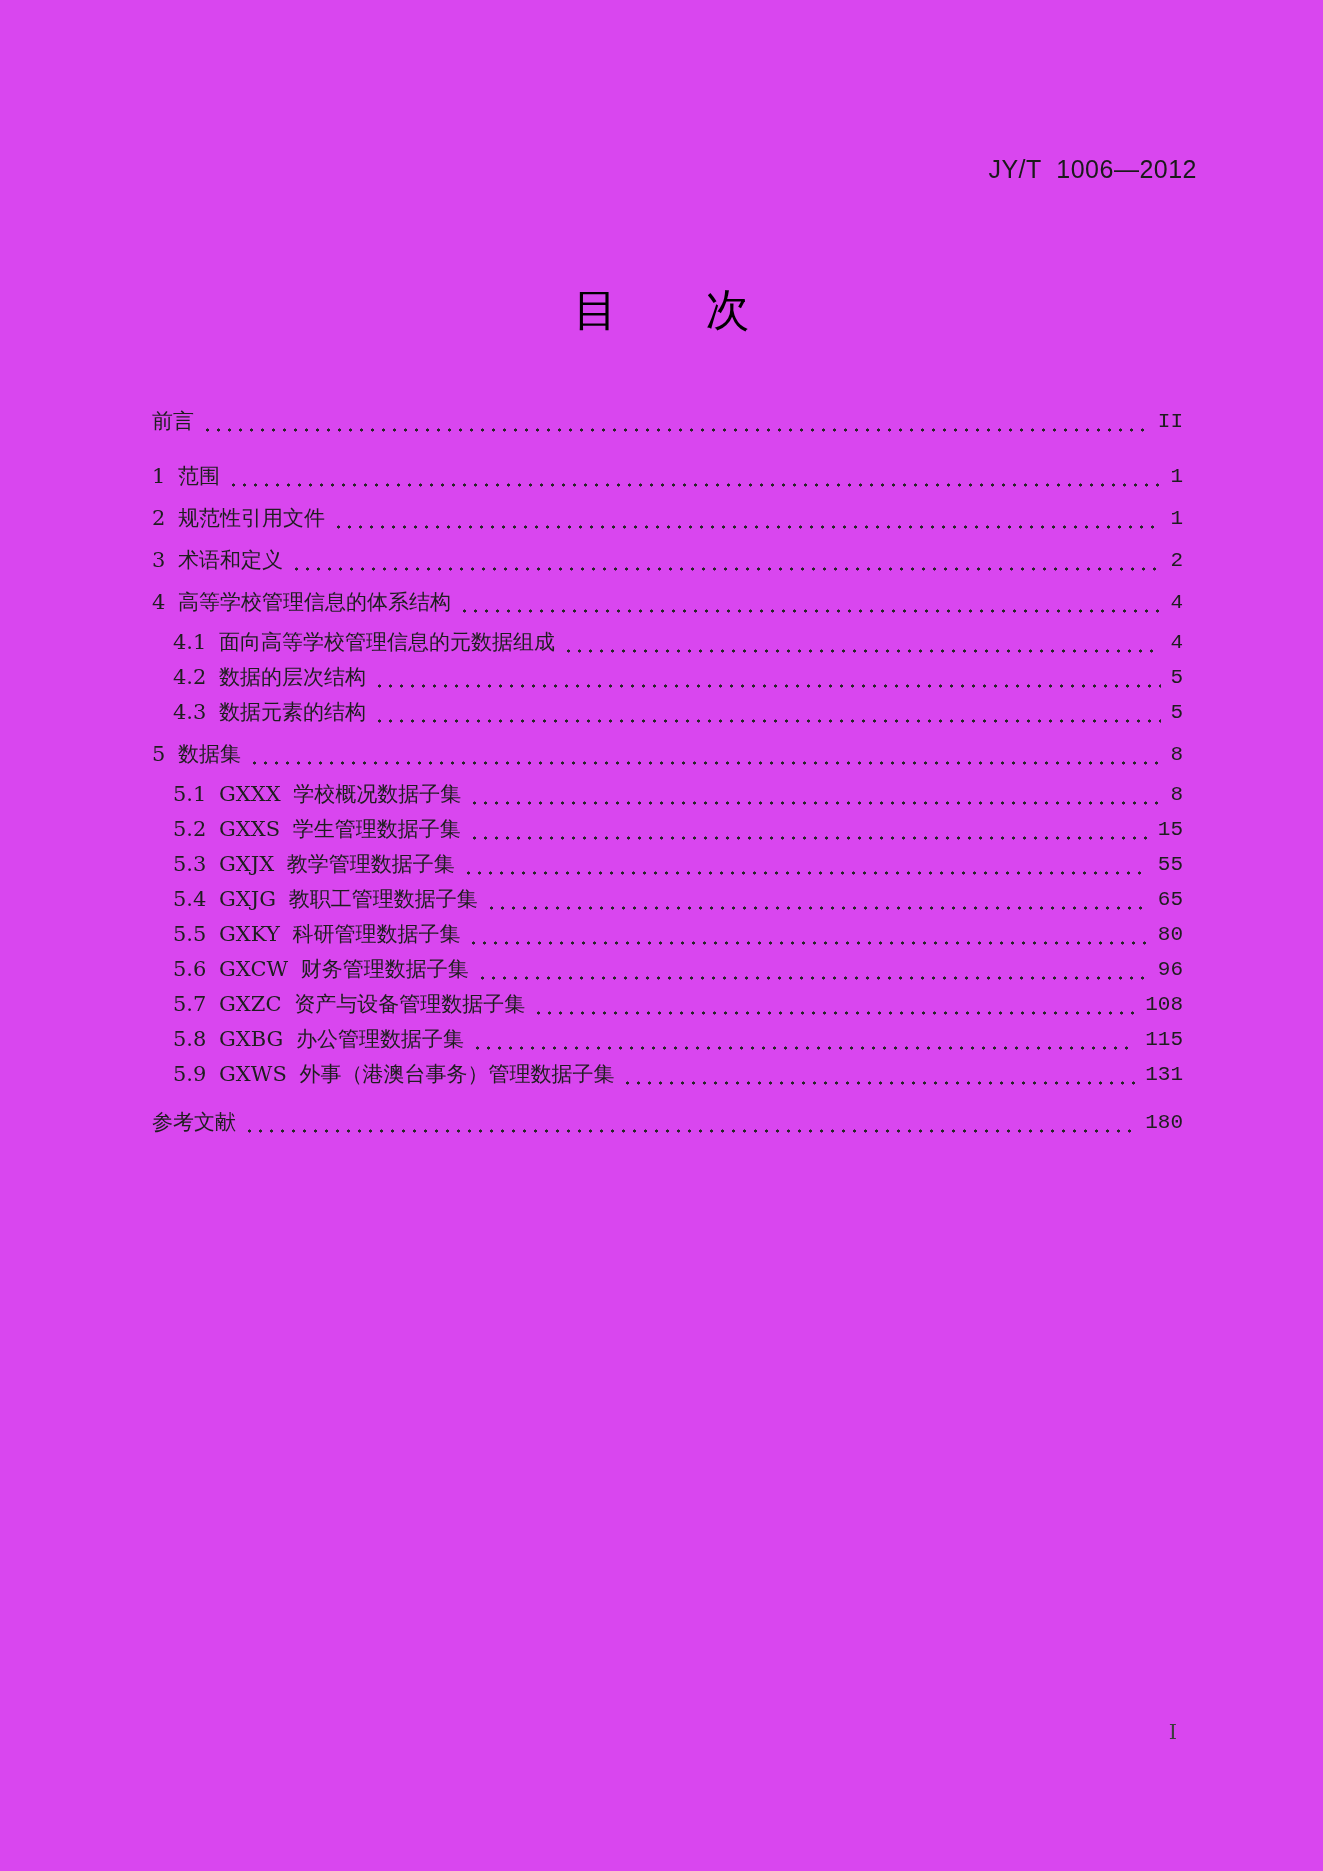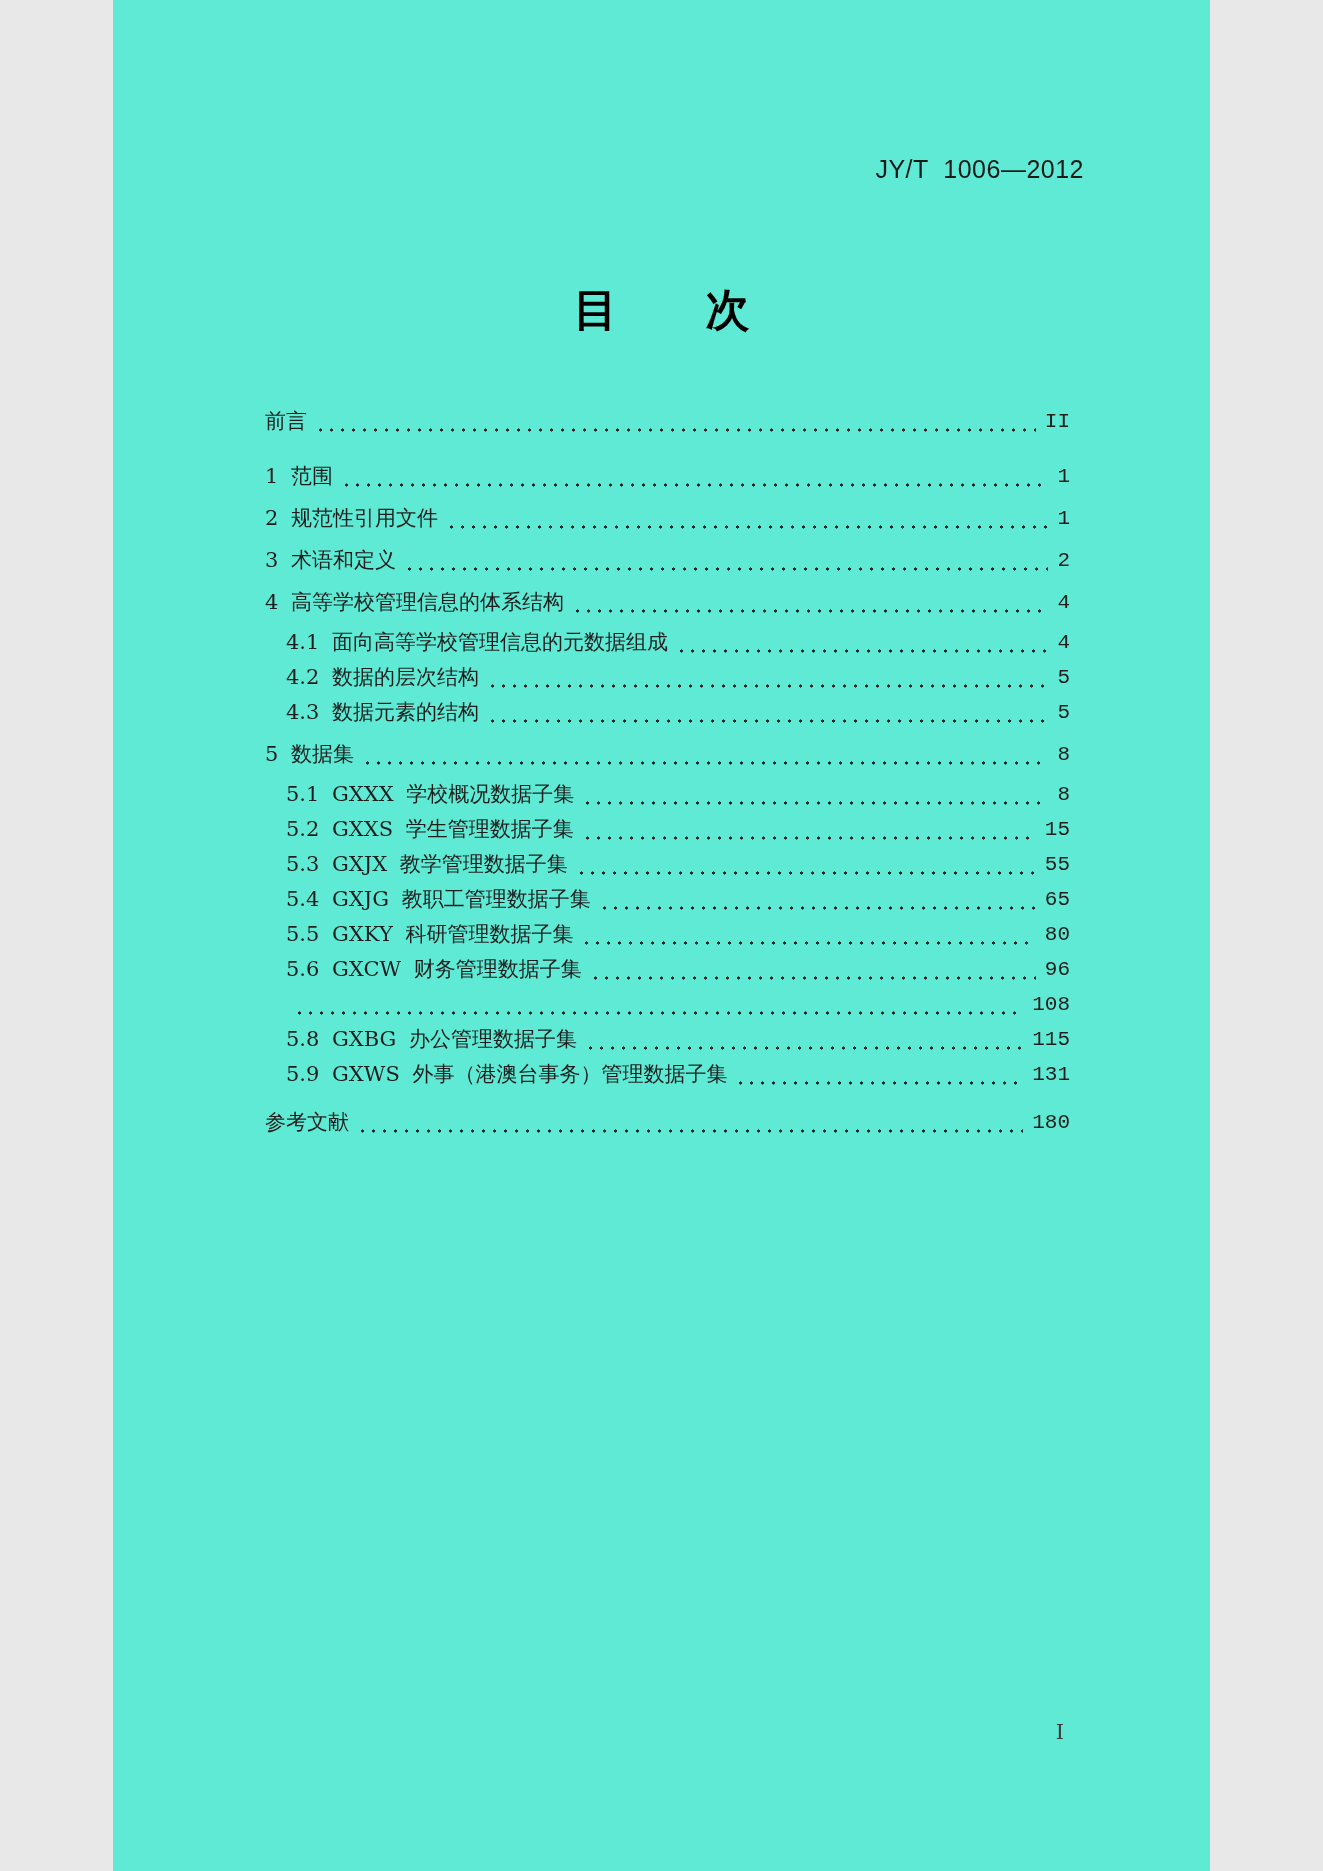--- a/index.html
+++ b/index.html
@@ -1,21 +1,21 @@
 <!DOCTYPE html>
 <html><head>
 <meta charset="utf-8">
 <style>
   html, body { margin: 0; padding: 0; background: #e8e8e8; }
   .page {
     position: relative;
-    width: 1097px;
+    width: 1323px;
     height: 1871px;
     margin: 0 auto;
-    background: #5eead4;
+    background: #d946ef;
     font-family: "DejaVu Serif", "Liberation Serif", serif;
     color: #1e1e1e;
     overflow: hidden;
   }
   .doc-header {
     position: absolute;
     top: 155px;
     left: 0;
     right: 126px;
     text-align: right;
@@ -26,21 +26,21 @@
     color: #1a1a1a;
   }
   .doc-title {
     position: absolute;
     top: 288px;
     left: 0;
     width: 100%;
     text-align: center;
     font-family: "Liberation Sans", "DejaVu Sans", sans-serif;
     font-size: 44px;
-    font-weight: 700;
+    font-weight: 400;
     line-height: 1;
     white-space: pre;
     color: #000000;
   }
   .toc {
     position: absolute;
     top: 404px;
     left: 152px;
     right: 140px;
   }
@@ -179,20 +179,21 @@
       <span class="page-num">80</span>
     </div>
 
     <div class="toc-row lvl2">
       <span class="label">5.6 GXCW 财务管理数据子集</span>
       <span class="dots"></span>
       <span class="page-num">96</span>
     </div>
 
     <div class="toc-row lvl2">
+      <span class="label">5.7 GXZC 资产与设备管理数据子集</span>
       <span class="dots"></span>
       <span class="page-num">108</span>
     </div>
 
     <div class="toc-row lvl2">
       <span class="label">5.8 GXBG 办公管理数据子集</span>
       <span class="dots"></span>
       <span class="page-num">115</span>
     </div>
 

